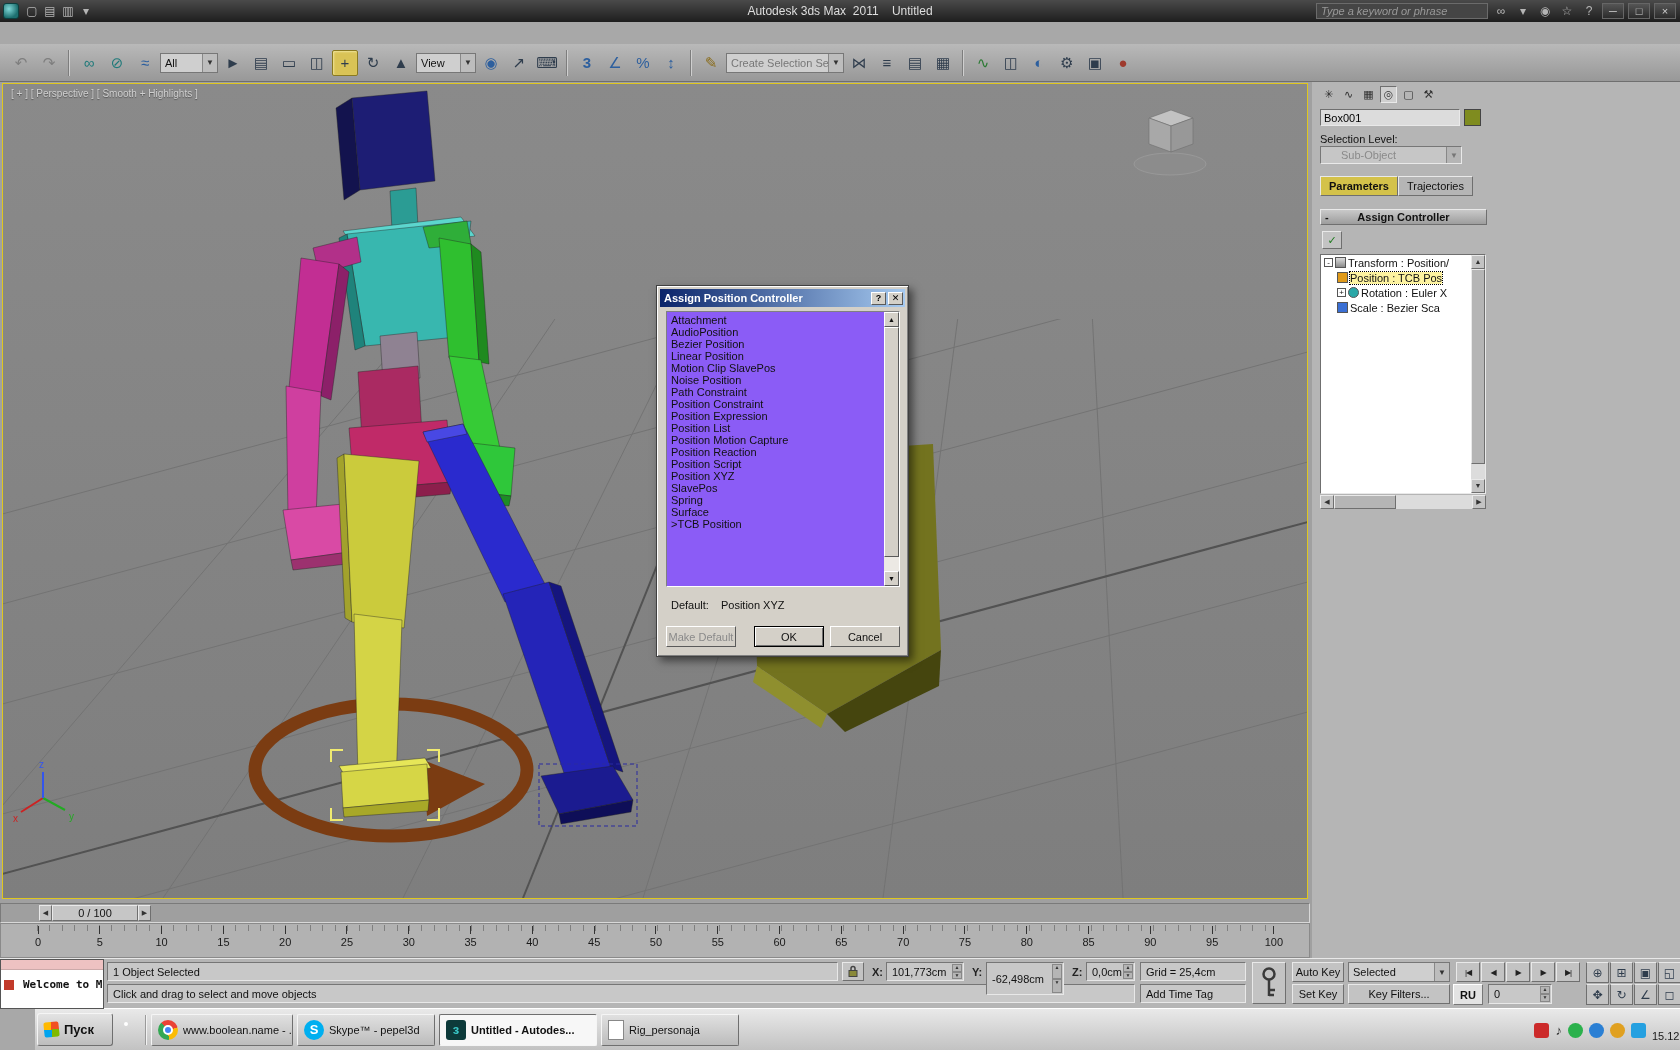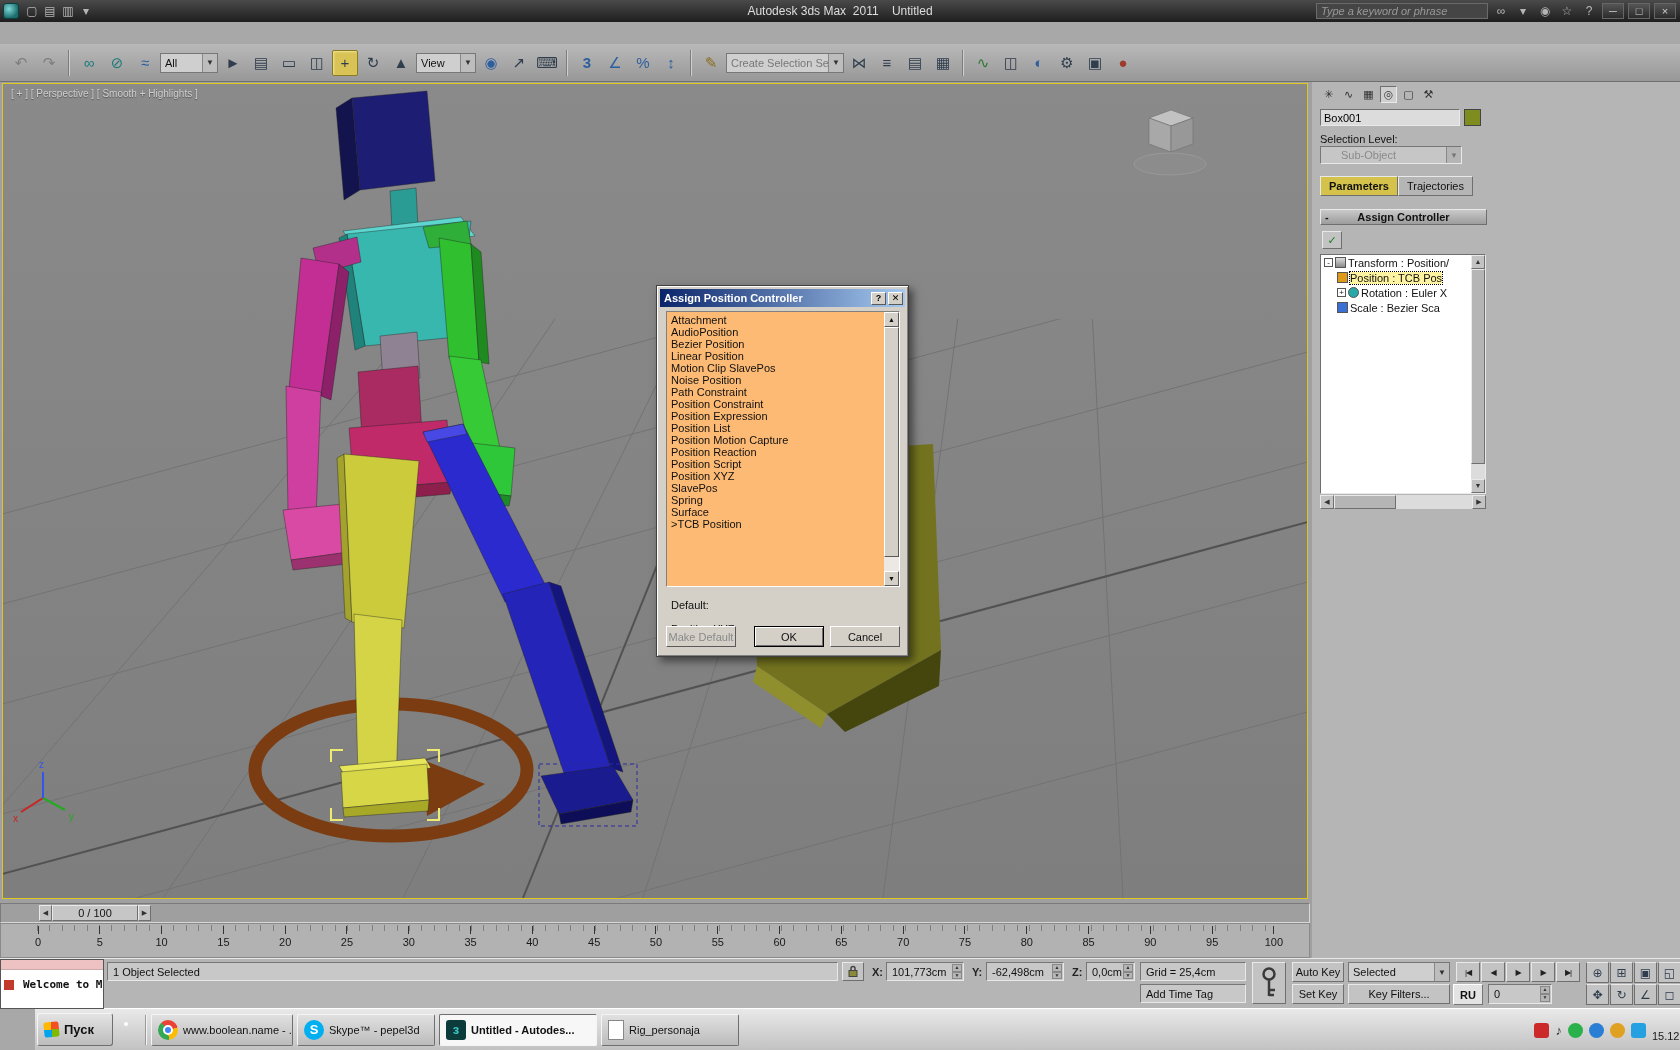--- a/index.html
+++ b/index.html
@@ -116,28 +116,28 @@
   .welcome .wtop{height:10px;background:#eec2c2;border-bottom:1px solid #caa;}
   .welcome .wrow{display:flex;align-items:center;gap:9px;padding:8px 3px 0 3px;}
   .welcome .wico{width:10px;height:10px;background:#c23a2a;flex:none;}
   .welcome .wtxt{font-family:"DejaVu Sans Mono",monospace;font-size:11px;font-weight:bold;white-space:nowrap;}
 
   
   .dialog{position:absolute;left:656px;top:203px;width:253px;height:372px;background:#d4d0c8;border:1px solid #404040;box-shadow:inset 1px 1px 0 #fff,inset -1px -1px 0 #808080,4px 4px 8px rgba(0,0,0,.5);z-index:10;}
   .dlg-title{position:absolute;left:3px;top:3px;right:3px;height:18px;background:linear-gradient(90deg,#0a246a,#a6caf0);color:#fff;font-weight:bold;font-size:11px;display:flex;align-items:center;padding-left:4px;}
   .dlg-tbtns{margin-left:auto;display:flex;gap:2px;padding-right:2px;}
   .dlg-tbtn{width:15px;height:13px;background:#d4d0c8;border:1px solid;border-color:#fff #5a5a5a #5a5a5a #fff;font-size:9px;font-weight:bold;color:#000;display:flex;align-items:center;justify-content:center;}
-  .dlg-list{position:absolute;left:9px;top:25px;width:234px;height:276px;background:#fdba74;border:1px solid;border-color:#808080 #fff #fff #808080;padding-top:2px;}
+  .dlg-list{position:absolute;left:9px;top:25px;width:234px;height:276px;background:#8b5cf6;border:1px solid;border-color:#808080 #fff #fff #808080;padding-top:2px;}
   .dlg-item{font-size:11px;line-height:12px;padding-left:4px;white-space:nowrap;}
   .dlg-vscroll{position:absolute;right:0;top:0;bottom:0;width:15px;background:#ece9e4;}
   .dlg-vs-arr{position:absolute;left:0;width:15px;height:15px;background:#d4d0c8;border:1px solid;border-color:#fff #5a5a5a #5a5a5a #fff;font-size:7px;text-align:center;line-height:13px;}
   .dlg-vs-arr.up{top:0;} .dlg-vs-arr.up::before{content:"▲";}
   .dlg-vs-arr.dn{bottom:0;} .dlg-vs-arr.dn::before{content:"▼";}
   .dlg-vs-thumb{position:absolute;left:0;top:15px;width:15px;height:230px;background:#d4d0c8;border:1px solid;border-color:#fff #5a5a5a #5a5a5a #fff;}
-  .dlg-default{position:absolute;left:14px;top:313px;display:flex;gap:12px;font-size:11px;flex-direction:column;}
+  .dlg-default{position:absolute;left:14px;top:313px;display:flex;gap:12px;font-size:11px;}
   .dbtn{position:absolute;top:340px;height:21px;width:70px;background:#d4d0c8;border:1px solid;border-color:#fff #5a5a5a #5a5a5a #fff;font-size:11px;display:flex;align-items:center;justify-content:center;}
   .dbtn.dis{color:#8a8a8a;}
   .dbtn.default{border:1px solid #000;box-shadow:inset 1px 1px 0 #fff,inset -1px -1px 0 #707070;}
 
   
   .taskbar{position:absolute;left:0;top:1008px;width:1680px;height:42px;background:linear-gradient(#e9e9e9,#c2c2c2);border-top:1px solid #fff;margin-left:35px;}
   .startbtn{position:absolute;left:2px;top:4px;width:76px;height:33px;background:linear-gradient(#e3e3e3,#bdbdbd);border:1px solid;border-color:#f5f5f5 #6f6f6f #6f6f6f #f5f5f5;border-radius:3px;display:flex;align-items:center;gap:5px;padding-left:6px;font-weight:bold;font-size:13px;}
   .winlogo{width:15px;height:15px;border-radius:2px;transform:rotate(-6deg);background:conic-gradient(#f25022 0 25%,#7fba00 0 50%,#00a4ef 0 75%,#ffb900 0 100%);flex:none;}
   .ql{position:absolute;left:84px;top:8px;}
   .tdivider{position:absolute;top:6px;width:2px;height:30px;border-left:1px solid #9a9a9a;border-right:1px solid #f2f2f2;}
@@ -495,36 +495,37 @@
 
   <div class="statusbar">
     <div class="welcome">
       <div class="wtop"></div>
       <div class="wrow">
         <span class="wico"></span>
         <span class="wtxt">Welcome to M</span>
       </div>
     </div>
     <div class="inset" style="left:107px;top:3px;width:731px;height:19px">1 Object Selected</div>
+    <div class="inset" style="left:107px;top:25px;width:1028px;height:19px">Click and drag to select and move objects</div>
     <div class="sbtn" style="left:842px;top:3px;width:22px;height:19px">
       <svg width="12" height="13" viewBox="0 0 12 13">
           <rect x="2" y="5.5" width="8" height="6" fill="#8a8a3a" stroke="#444"></rect>
           <path d="M4 5.5 V3.5 A2 2 0 0 1 8 3.5 V5.5" fill="none" stroke="#444" stroke-width="1.5"></path>
         </svg>
     </div>
     <span class="clabel" style="left:872px;top:7px">X:</span>
     <div class="inset" style="left:886px;top:3px;width:78px;height:19px">
       <span>101,773cm</span>
       <span class="spin">
           <span>▲</span>
           <span>▼</span>
         </span>
     </div>
     <span class="clabel" style="left:972px;top:7px">Y:</span>
-    <div class="inset" style="left:986px;top:3px;width:78px;height:19px">
+    <div class="inset" style="left:986px;top:3px;width:78px;height:33px">
       <span>-62,498cm</span>
       <span class="spin">
           <span>▲</span>
           <span>▼</span>
         </span>
     </div>
     <span class="clabel" style="left:1072px;top:7px">Z:</span>
     <div class="inset" style="left:1086px;top:3px;width:49px;height:19px">
       <span>0,0cm</span>
       <span class="spin">

